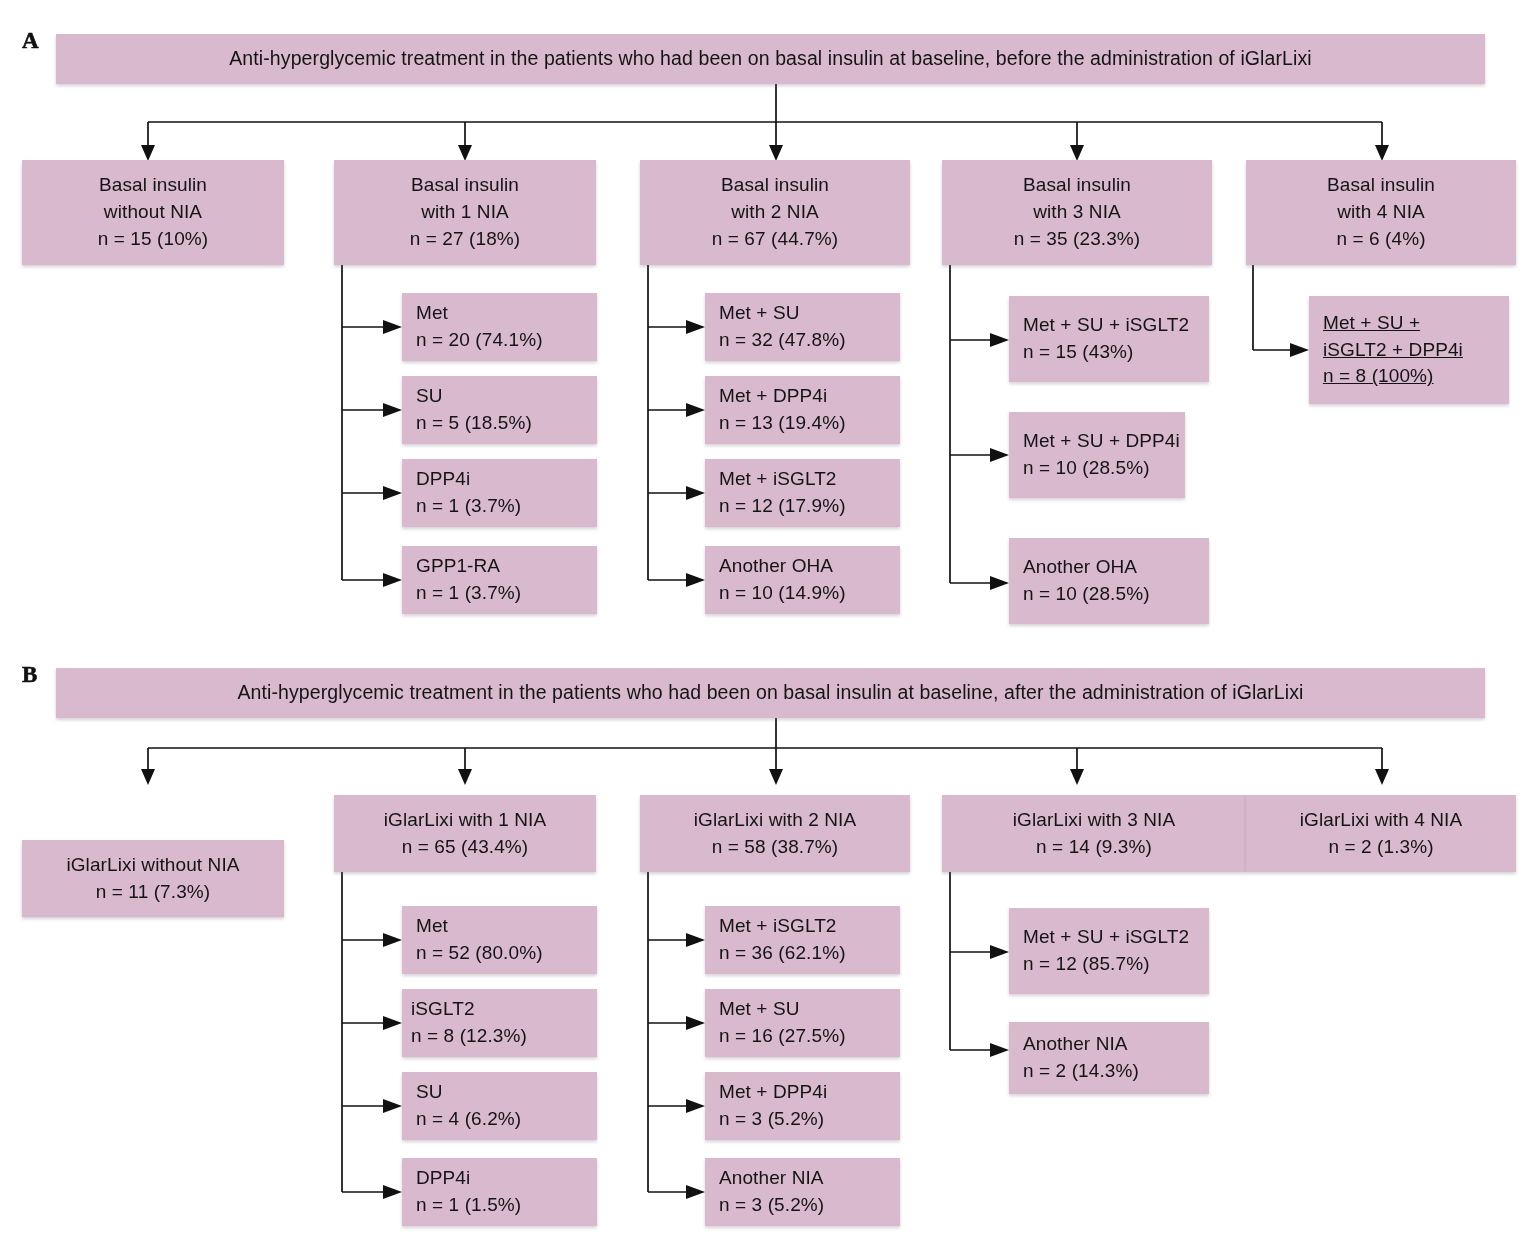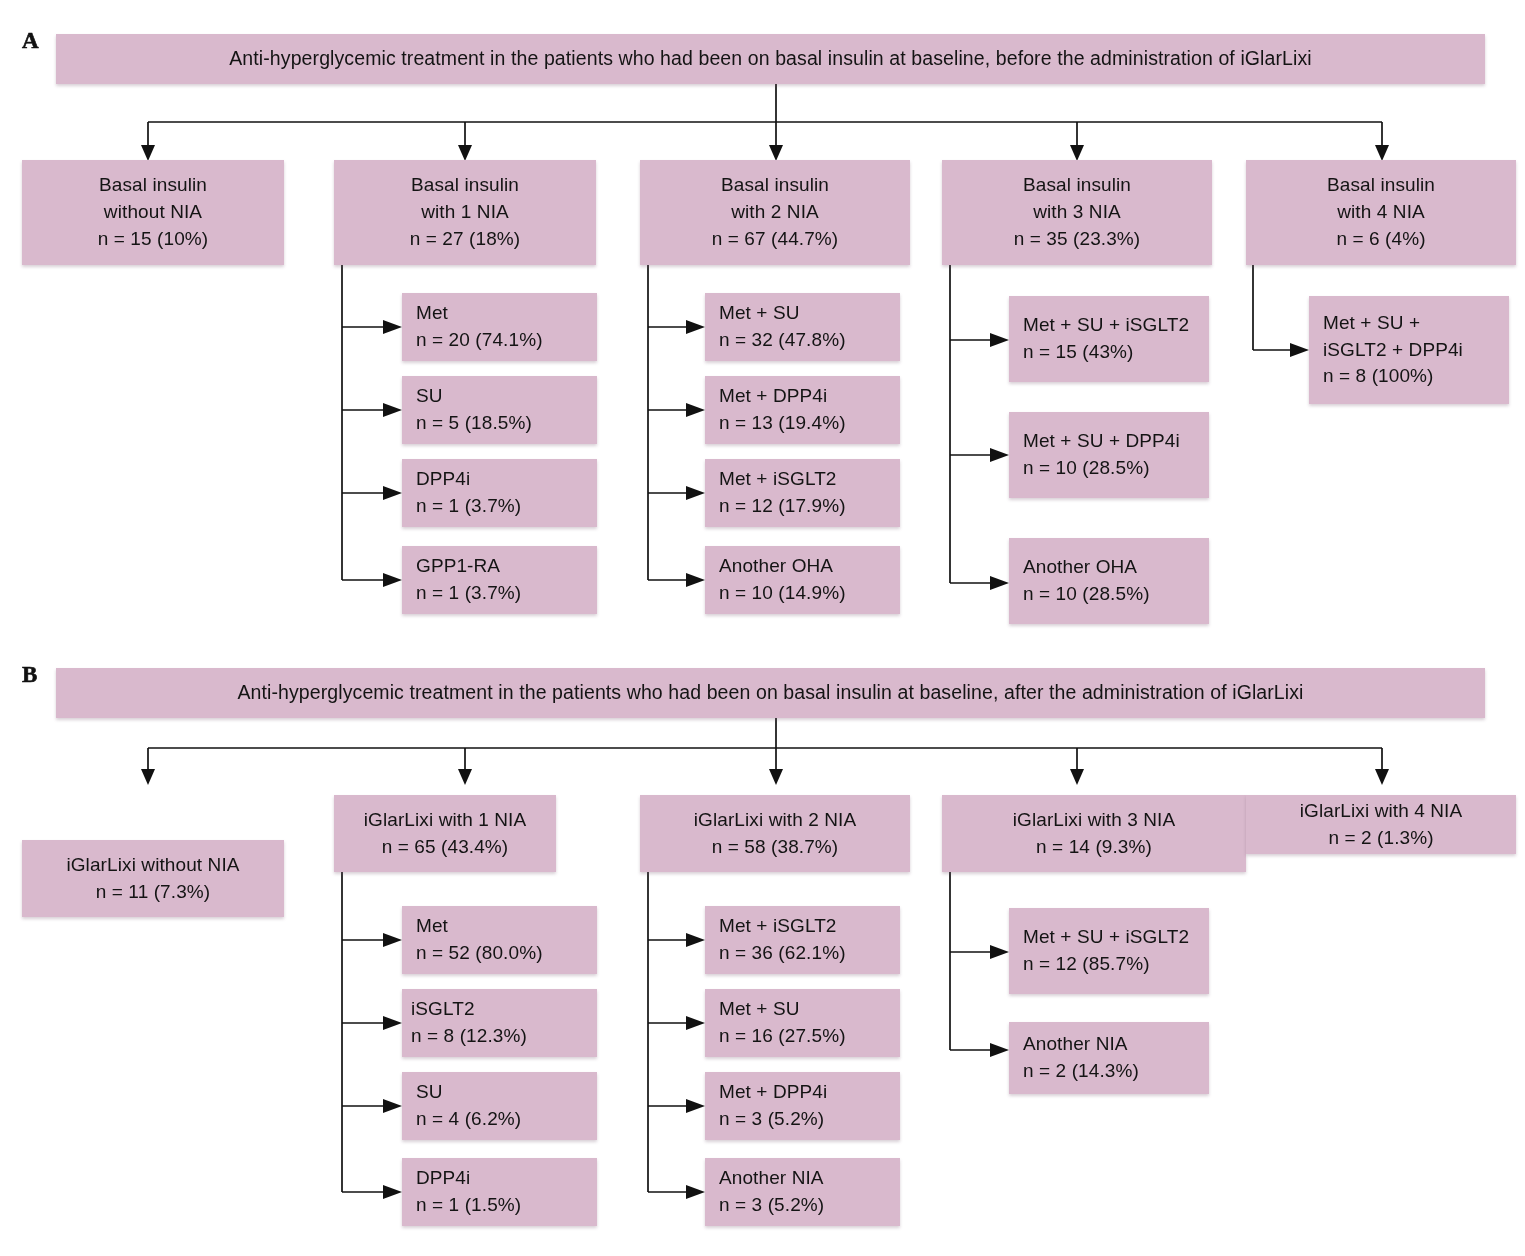--- a/index.html
+++ b/index.html
@@ -212,58 +212,58 @@
   </div>
   <div class="box left" style="left:705px; top:546px; width:195px; height:68px;">
     <span class="ln">Another OHA</span>
     <span class="ln">n = 10 (14.9%)</span>
   </div>
 
   <div class="box left" style="left:1009px; top:296px; width:200px; height:86px;">
     <span class="ln">Met + SU + iSGLT2</span>
     <span class="ln">n = 15 (43%)</span>
   </div>
-  <div class="box left" style="left:1009px; top:412px; width:200px; height:86px;">
+  <div class="box left" style="left:1009px; top:412px; width:176px; height:86px;">
     <span class="ln">Met + SU + DPP4i</span>
     <span class="ln">n = 10 (28.5%)</span>
   </div>
   <div class="box left" style="left:1009px; top:538px; width:200px; height:86px;">
     <span class="ln">Another OHA</span>
     <span class="ln">n = 10 (28.5%)</span>
   </div>
 
-  <div class="box left" style="left:1309px; top:296px; width:200px; height:108px;">
+  <div class="box left" style="left:1309px; top:296px; width:200px; height:108px;text-decoration:underline;">
     <span class="ln">Met + SU +</span>
     <span class="ln">iSGLT2 + DPP4i</span>
     <span class="ln">n = 8 (100%)</span>
   </div>
 
   <div class="panel-letter" style="left:22px; top:662px;">B</div>
 
   <div class="box center header-box" style="left:56px; top:668px; width:1429px; height:50px;">
     <span class="ln">Anti-hyperglycemic treatment in the patients who had been on basal insulin at baseline, after the administration of iGlarLixi</span>
   </div>
 
   <div class="box center" style="left:22px; top:840px; width:262px; height:77px;">
     <span class="ln">iGlarLixi without NIA</span>
     <span class="ln">n = 11 (7.3%)</span>
   </div>
-  <div class="box center" style="left:334px; top:795px; width:222px; height:77px;">
+  <div class="box center" style="left:334px; top:795px; width:262px; height:77px;">
     <span class="ln">iGlarLixi with 1 NIA</span>
     <span class="ln">n = 65 (43.4%)</span>
   </div>
   <div class="box center" style="left:640px; top:795px; width:270px; height:77px;">
     <span class="ln">iGlarLixi with 2 NIA</span>
     <span class="ln">n = 58 (38.7%)</span>
   </div>
   <div class="box center" style="left:942px; top:795px; width:304px; height:77px;">
     <span class="ln">iGlarLixi with 3 NIA</span>
     <span class="ln">n = 14 (9.3%)</span>
   </div>
-  <div class="box center" style="left:1246px; top:795px; width:270px; height:59px;">
+  <div class="box center" style="left:1246px; top:795px; width:270px; height:77px;">
     <span class="ln">iGlarLixi with 4 NIA</span>
     <span class="ln">n = 2 (1.3%)</span>
   </div>
 
   <div class="box left" style="left:402px; top:906px; width:195px; height:68px;">
     <span class="ln">Met</span>
     <span class="ln">n = 52 (80.0%)</span>
   </div>
   <div class="box left" style="left:402px; top:989px; width:195px; height:68px;padding-left:9px;">
     <span class="ln">iSGLT2</span>

